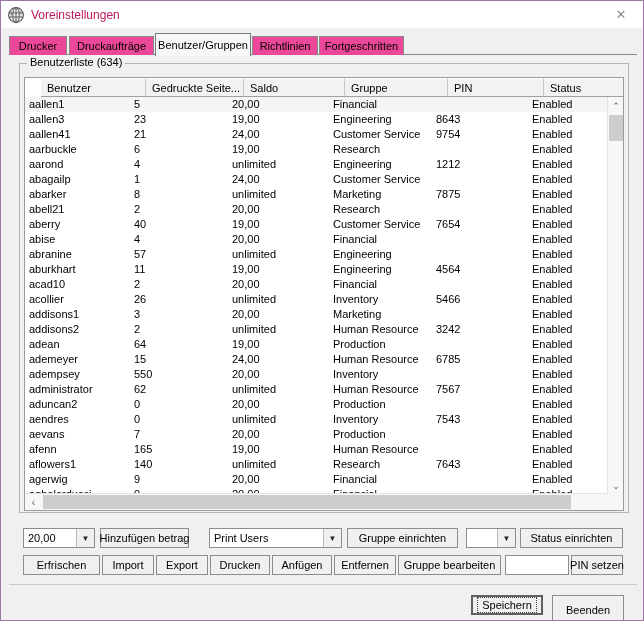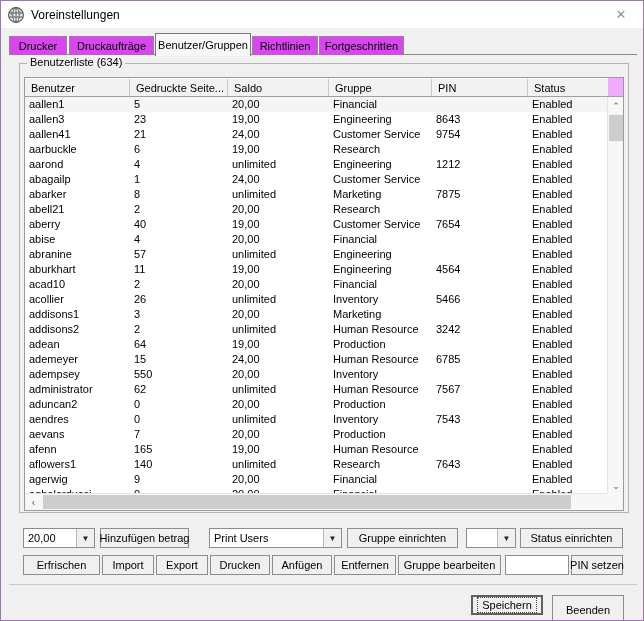--- a/index.html
+++ b/index.html
@@ -35,21 +35,21 @@
   }
   .titlebar-icon {
     width: 18px; height: 18px;
     margin-left: 6px;
     margin-right: 6px;
     flex: 0 0 auto;
     display: block;
   }
   .titlebar-text {
     font-size: 12px;
-    color: #000000;
+    color: #be185d;
     white-space: nowrap;
   }
   .titlebar-close {
     position: absolute;
     right: 0; top: 0;
     width: 44px; height: 26px;
     display: flex;
     align-items: center;
     justify-content: center;
     color: #8f8f8f;
@@ -62,21 +62,21 @@
     position: absolute;
     left: 8px; top: 32px;
     width: 628px;
     height: 22px;
   }
   .tab {
     position: absolute;
     top: 3px;
     height: 19px;
     box-sizing: border-box;
-    background: #d946ef;
+    background: #ec4899;
     border: 1px solid #8a8a8a;
     border-bottom: none;
     display: flex;
     align-items: center;
     justify-content: center;
     padding: 0 7px;
     font-size: 11px;
     color: #000;
     white-space: nowrap;
     cursor: default;
@@ -119,21 +119,21 @@
     position: absolute;
     left: 23px; top: 76px;
     width: 600px; height: 434px;
     box-sizing: border-box;
     border: 1px solid #9a9a9a;
     background: #ffffff;
     overflow: hidden;
   }
   .thead {
     position: absolute;
-    left: 0; top: 0;
+    left: 16px; top: 0;
     height: 19px;
     width: 600px;
     box-sizing: border-box;
     background: #f0abfc;
     border-bottom: 1px solid #a0a0a0;
   }
   .th {
     position: absolute;
     top: 0;
     height: 18px;

